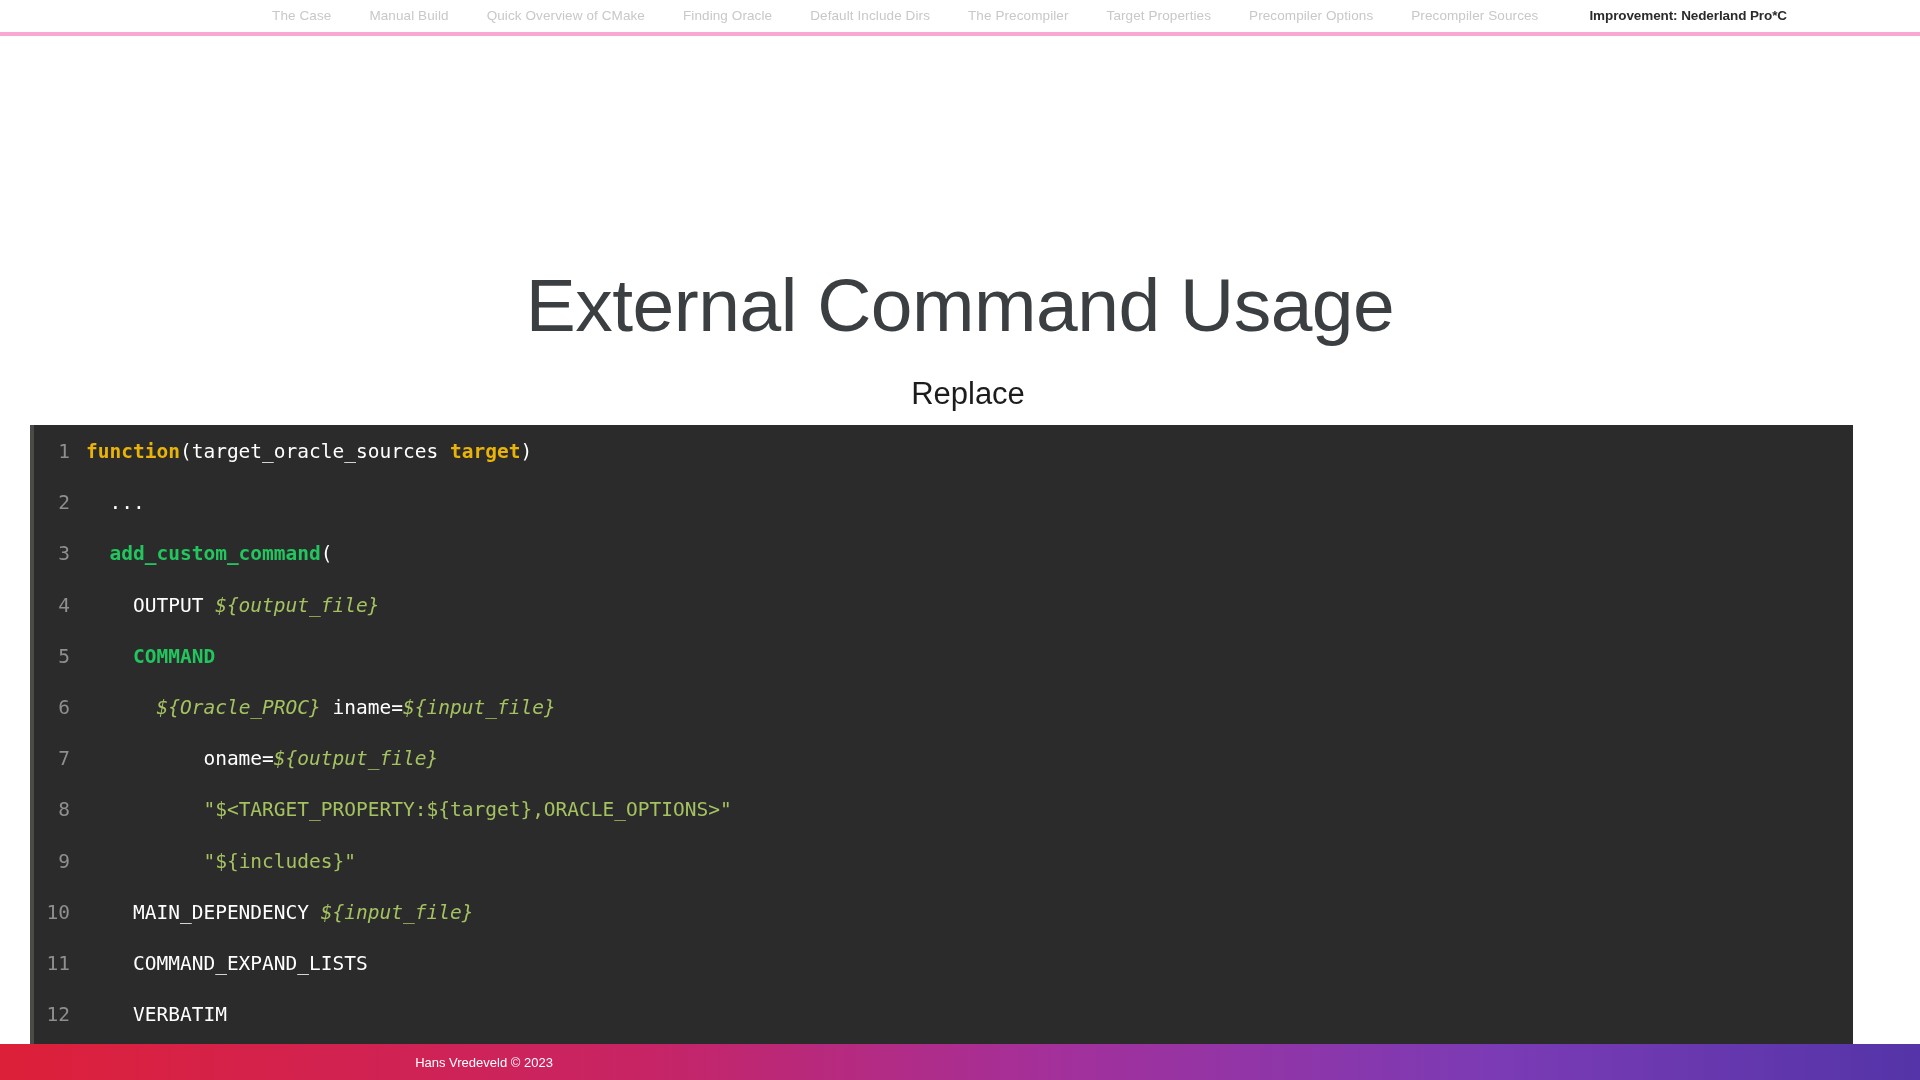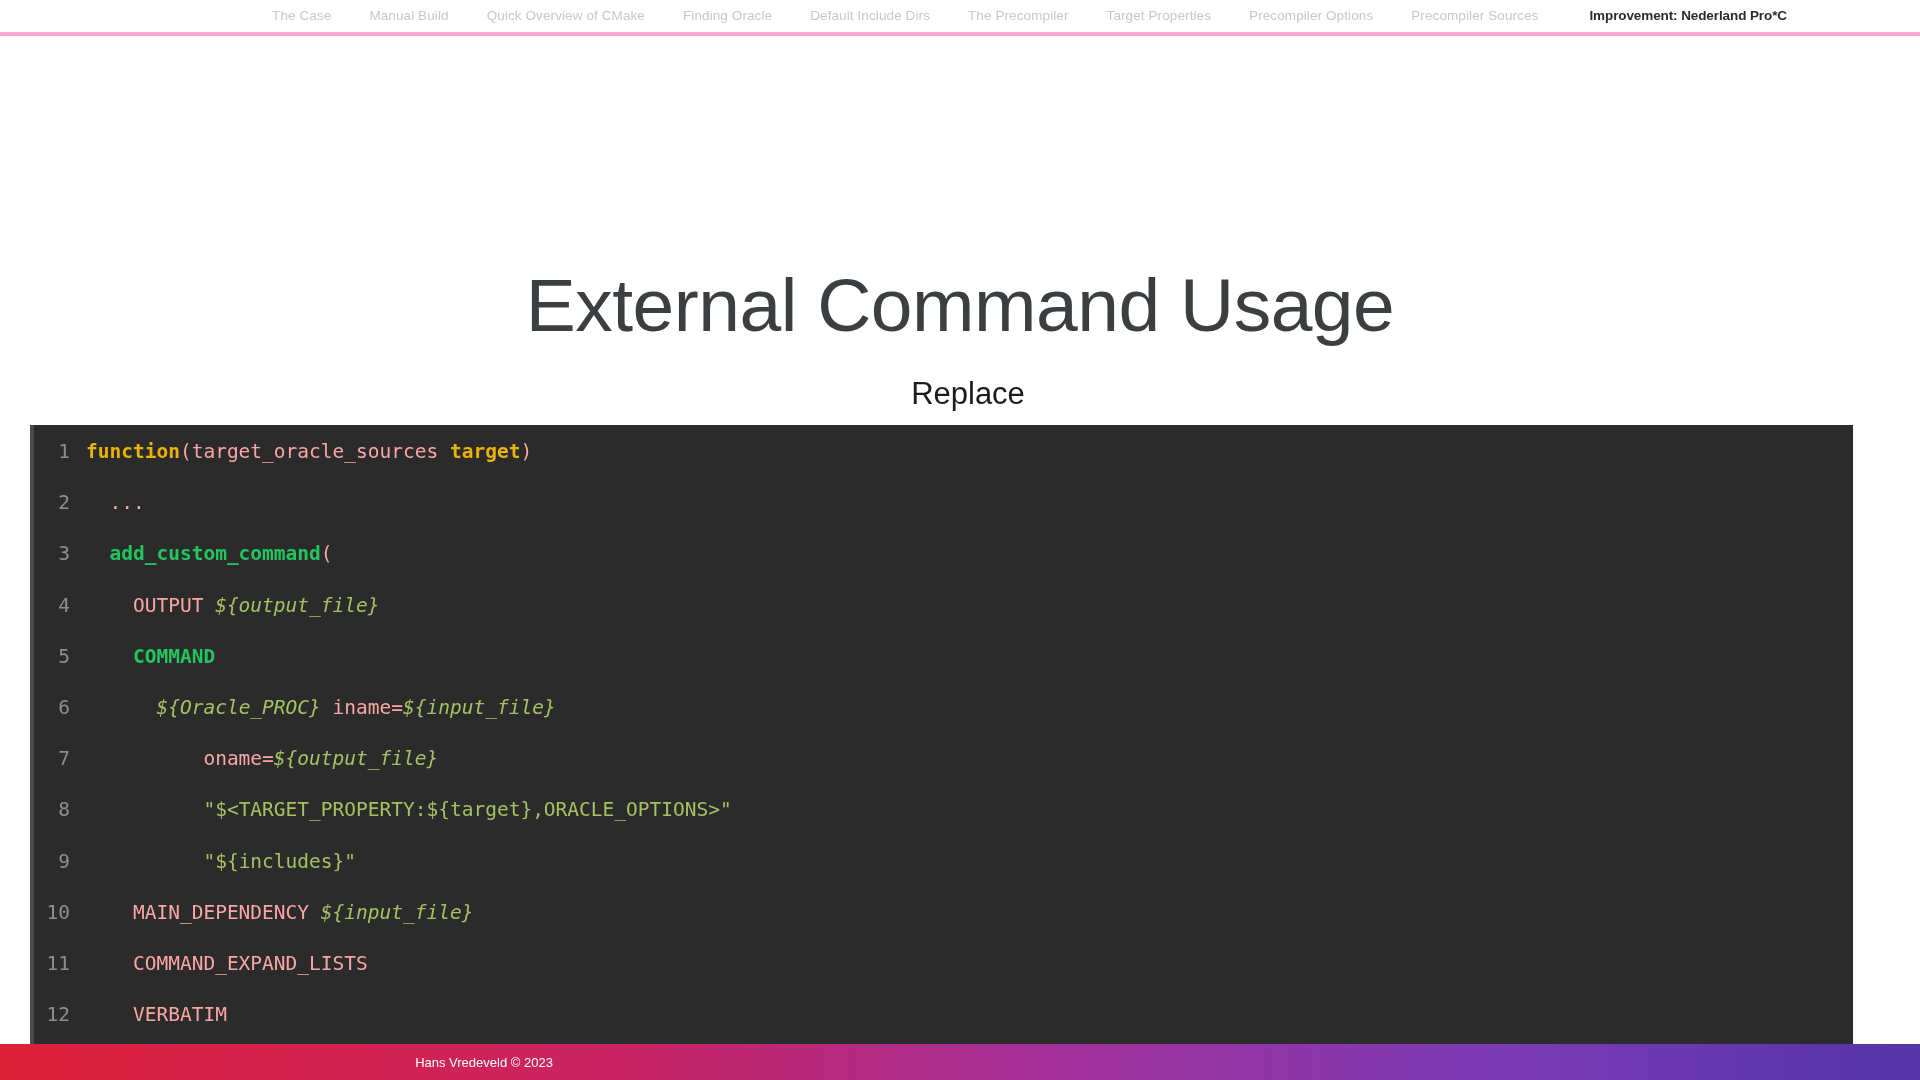--- a/index.html
+++ b/index.html
@@ -116,21 +116,21 @@
     text-align: right;
     color: #8f8f8f;
     padding-right: 16px;
     user-select: none;
   }
   
   .t-kw   { color: #eab308; font-weight: bold; margin-top: 19px; }
   .t-cmd  { color: #22c55e; font-weight: bold; }
   .t-var  { color: #a5c261; font-style: italic; }
   .t-str  { color: #a5c261; }
-  .t-pln  { color: #fca5a5; }
+  .t-pln  { color: #ffffff; }
 
   
   .footer {
     position: absolute;
     left: 0;
     bottom: 0;
     width: 1920px;
     height: 36px;
     background: linear-gradient(90deg, #dd2039 0%, #c82464 33%, #a3309b 55%, #7b3bb5 78%, #5434a8 100%);
     color: #ffffff;

